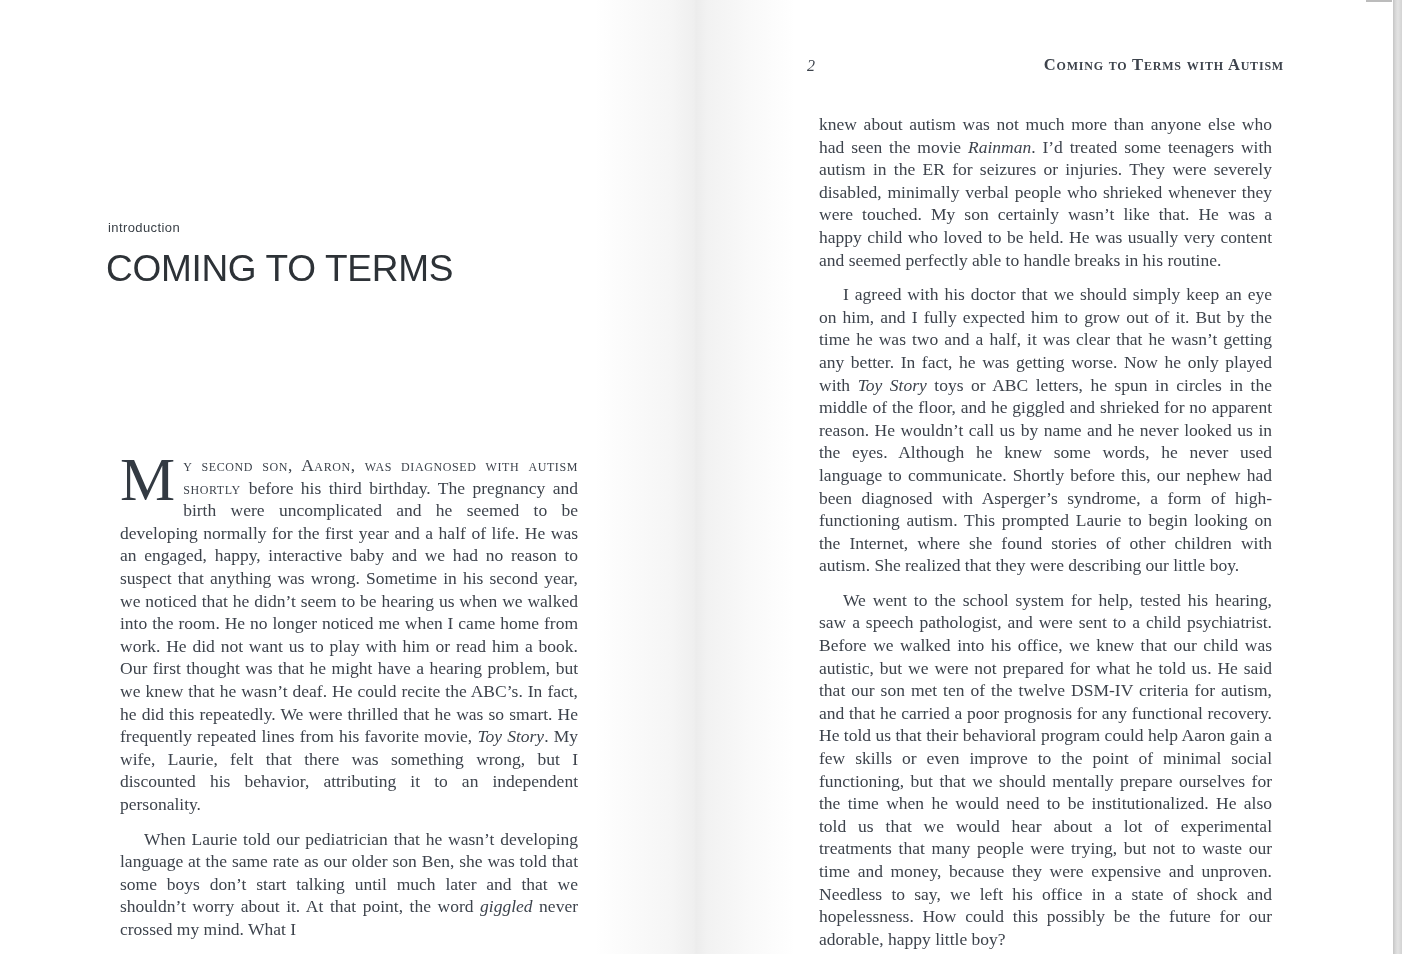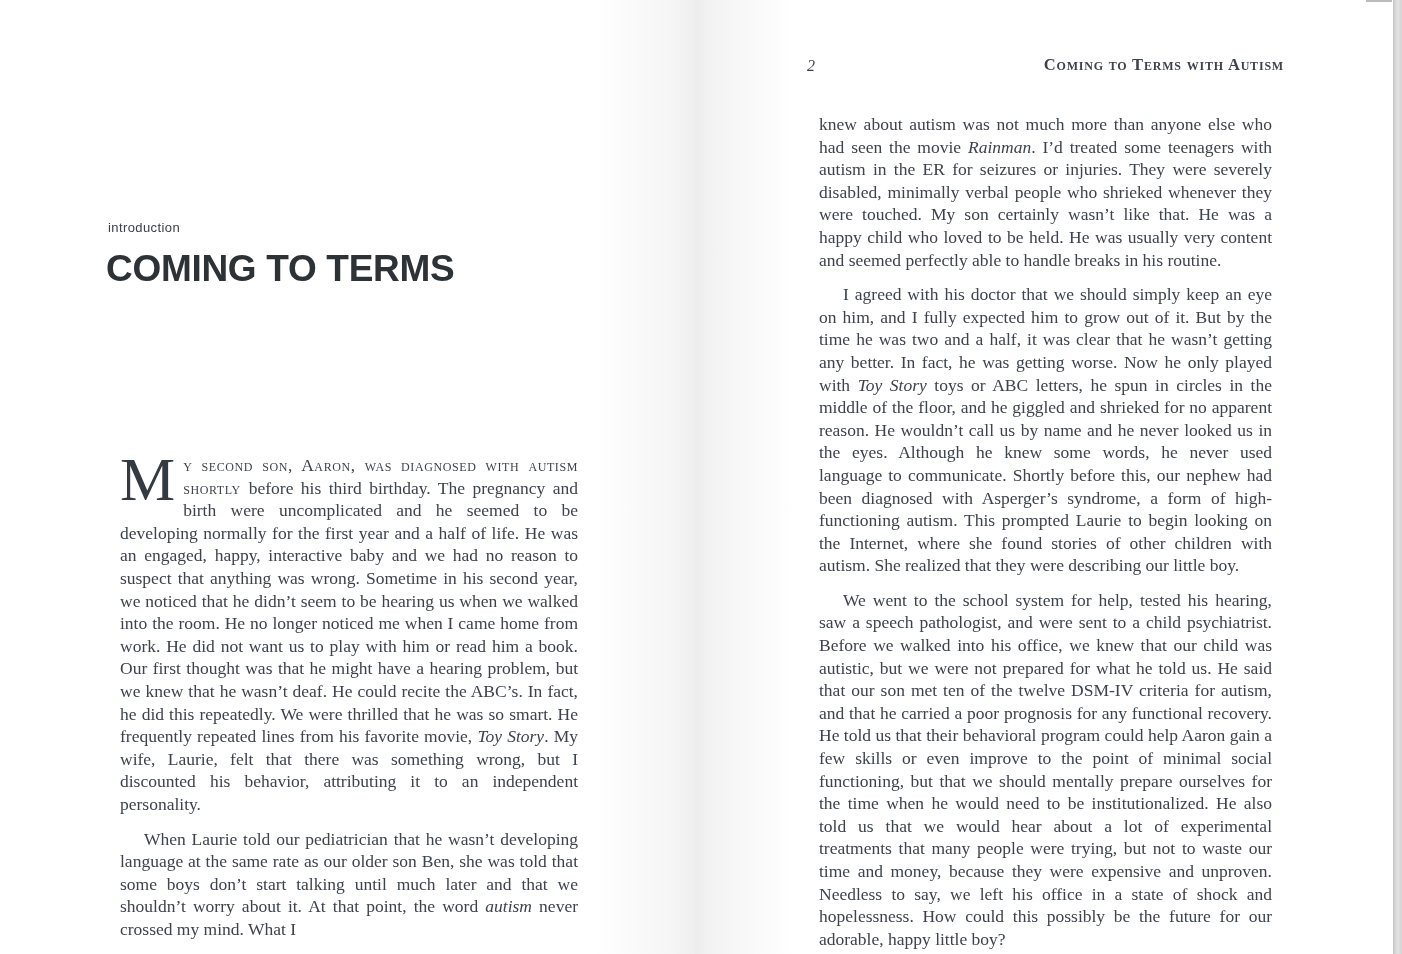--- a/index.html
+++ b/index.html
@@ -19,21 +19,21 @@
   .scrollbar{position:absolute;right:0;top:0;width:9px;height:954px;
           background:linear-gradient(to right,#c5c5c5 0%,#d9d9d9 30%,#e3e3e3 55%,#d3d3d3 100%);}
   .top-notch{position:absolute;left:1366px;top:0;width:26px;height:2px;background:#bcbcbc;}
 
   
   .kicker{position:absolute;left:108px;top:220px;
           font-family:"Liberation Sans", sans-serif;font-size:13px;letter-spacing:0.4px;
           color:#3a4047;}
   .title{position:absolute;left:106px;top:245px;
           font-family:"Liberation Sans", sans-serif;font-size:37px;line-height:47px;
-          letter-spacing:-0.3px;color:#2d3237;font-weight:700;}
+          letter-spacing:-0.3px;color:#2d3237;font-weight:400;}
   .left-body{position:absolute;left:108px;top:442px;width:482px;}
   .right-body{position:absolute;left:807px;top:101px;width:477px;}
 
   p.body-para{margin:12px;text-align:justify;font-family:"Liberation Serif", serif;
           font-size:17.5px;line-height:22.6px;color:#3d434c;}
   p.body-para.indent{text-indent:24px;}
   .dropcap{float:left;font-size:62px;line-height:46px;padding:2px 8px 0 0;color:#333a42;}
   .smallcaps{font-variant:small-caps;letter-spacing:0.6px;}
   .italic{font-style:italic;}
 
@@ -51,21 +51,21 @@
 
   <div class="gutter"></div>
 
   <div>
     <div class="kicker">introduction</div>
     <div class="title">
       <div>COMING TO TERMS</div>
     </div>
     <div class="left-body">
         <p class="body-para"><span class="dropcap">M</span><span class="smallcaps">y second son, Aaron, was diagnosed with autism shortly </span><span>before his third birthday. The pregnancy and birth were uncomplicated and he seemed to be developing normally for the first year and a half of life. He was an engaged, happy, interactive baby and we had no reason to suspect that anything was wrong. Sometime in his second year, we noticed that he didn’t seem to be hearing us when we walked into the room. He no longer noticed me when I came home from work. He did not want us to play with him or read him a book. Our first thought was that he might have a hearing problem, but we knew that he wasn’t deaf. He could recite the ABC’s. In fact, he did this repeatedly. We were thrilled that he was so smart. He frequently repeated lines from his favorite movie, </span><span class="italic">Toy Story</span><span>. My wife, Laurie, felt that there was something wrong, but I discounted his behavior, attributing it to an independent personality.</span></p>
-        <p class="body-para indent"><span>When Laurie told our pediatrician that he wasn’t developing language at the same rate as our older son Ben, she was told that some boys don’t start talking until much later and that we shouldn’t worry about it. At that point, the word </span><span class="italic">autism</span><span> never crossed my mind. What I</span></p>
+        <p class="body-para indent"><span>When Laurie told our pediatrician that he wasn’t developing language at the same rate as our older son Ben, she was told that some boys don’t start talking until much later and that we shouldn’t worry about it. At that point, the word </span><span class="italic">giggled</span><span> never crossed my mind. What I</span></p>
       </div>
   </div>
 
   <div>
     <div class="folio">2</div>
     <div class="running-head">Coming to Terms with Autism</div>
     <div class="right-body">
         <p class="body-para"><span>knew about autism was not much more than anyone else who had seen the movie </span><span class="italic">Rainman</span><span>. I’d treated some teenagers with autism in the ER for seizures or injuries. They were severely disabled, minimally verbal people who shrieked whenever they were touched. My son certainly wasn’t like that. He was a happy child who loved to be held. He was usually very content and seemed perfectly able to handle breaks in his routine.</span></p>
         <p class="body-para indent"><span>I agreed with his doctor that we should simply keep an eye on him, and I fully expected him to grow out of it. But by the time he was two and a half, it was clear that he wasn’t getting any better. In fact, he was getting worse. Now he only played with </span><span class="italic">Toy Story</span><span> toys or ABC letters, he spun in circles in the middle of the floor, and he giggled and shrieked for no apparent reason. He wouldn’t call us by name and he never looked us in the eyes. Although he knew some words, he never used language to communicate. Shortly before this, our nephew had been diagnosed with Asperger’s syndrome, a form of high-functioning autism. This prompted Laurie to begin looking on the Internet, where she found stories of other children with autism. She realized that they were describing our little boy.</span></p>
         <p class="body-para indent"><span>We went to the school system for help, tested his hearing, saw a speech pathologist, and were sent to a child psychiatrist. Before we walked into his office, we knew that our child was autistic, but we were not prepared for what he told us. He said that our son met ten of the twelve DSM-IV criteria for autism, and that he carried a poor prognosis for any functional recovery. He told us that their behavioral program could help Aaron gain a few skills or even improve to the point of minimal social functioning, but that we should mentally prepare ourselves for the time when he would need to be institutionalized. He also told us that we would hear about a lot of experimental treatments that many people were trying, but not to waste our time and money, because they were expensive and unproven. Needless to say, we left his office in a state of shock and hopelessness. How could this possibly be the future for our adorable, happy little boy?</span></p>

